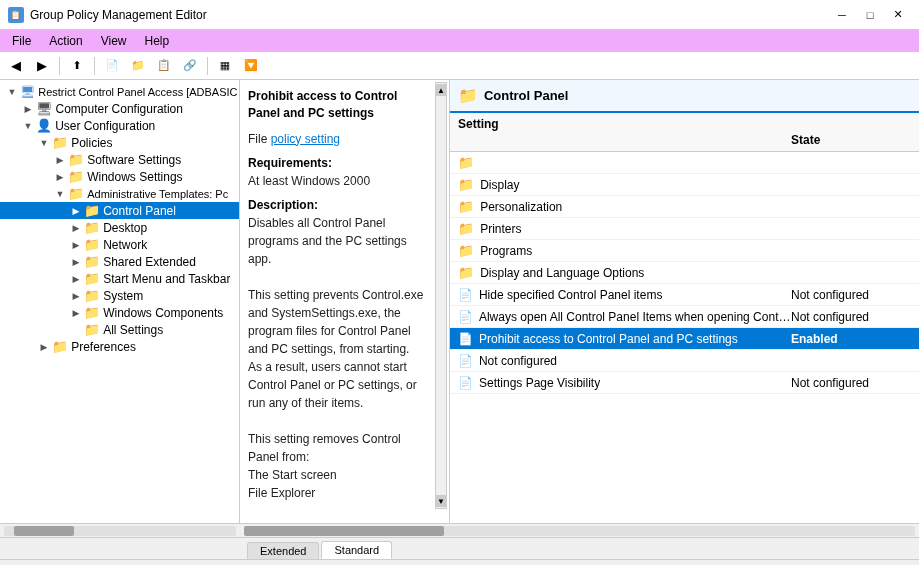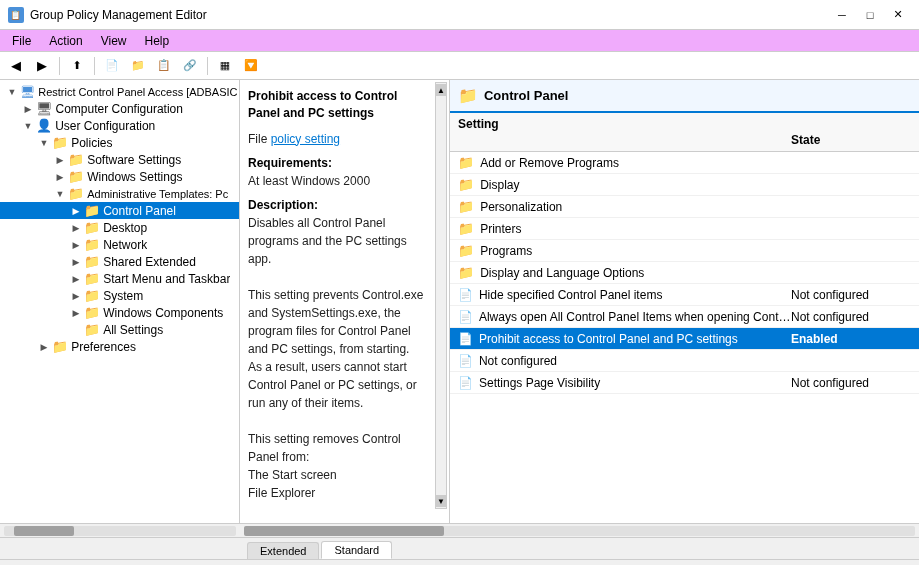--- a/index.html
+++ b/index.html
@@ -377,21 +377,20 @@
       <span class="cp-header-title">Control Panel</span>
     </div>
 
     <div class="settings-header">
       <div class="settings-header-setting">Setting</div>
       <div class="settings-header-state">State</div>
     </div>
 
     <div class="settings-row">
       <span class="row-folder-icon">📁</span>
-      <span class="row-name">Add or Remove Programs</span>
       <span class="row-state"></span>
     </div>
     <div class="settings-row">
       <span class="row-folder-icon">📁</span>
       <span class="row-name">Display</span>
       <span class="row-state"></span>
     </div>
     <div class="settings-row">
       <span class="row-folder-icon">📁</span>
       <span class="row-name">Personalization</span>

